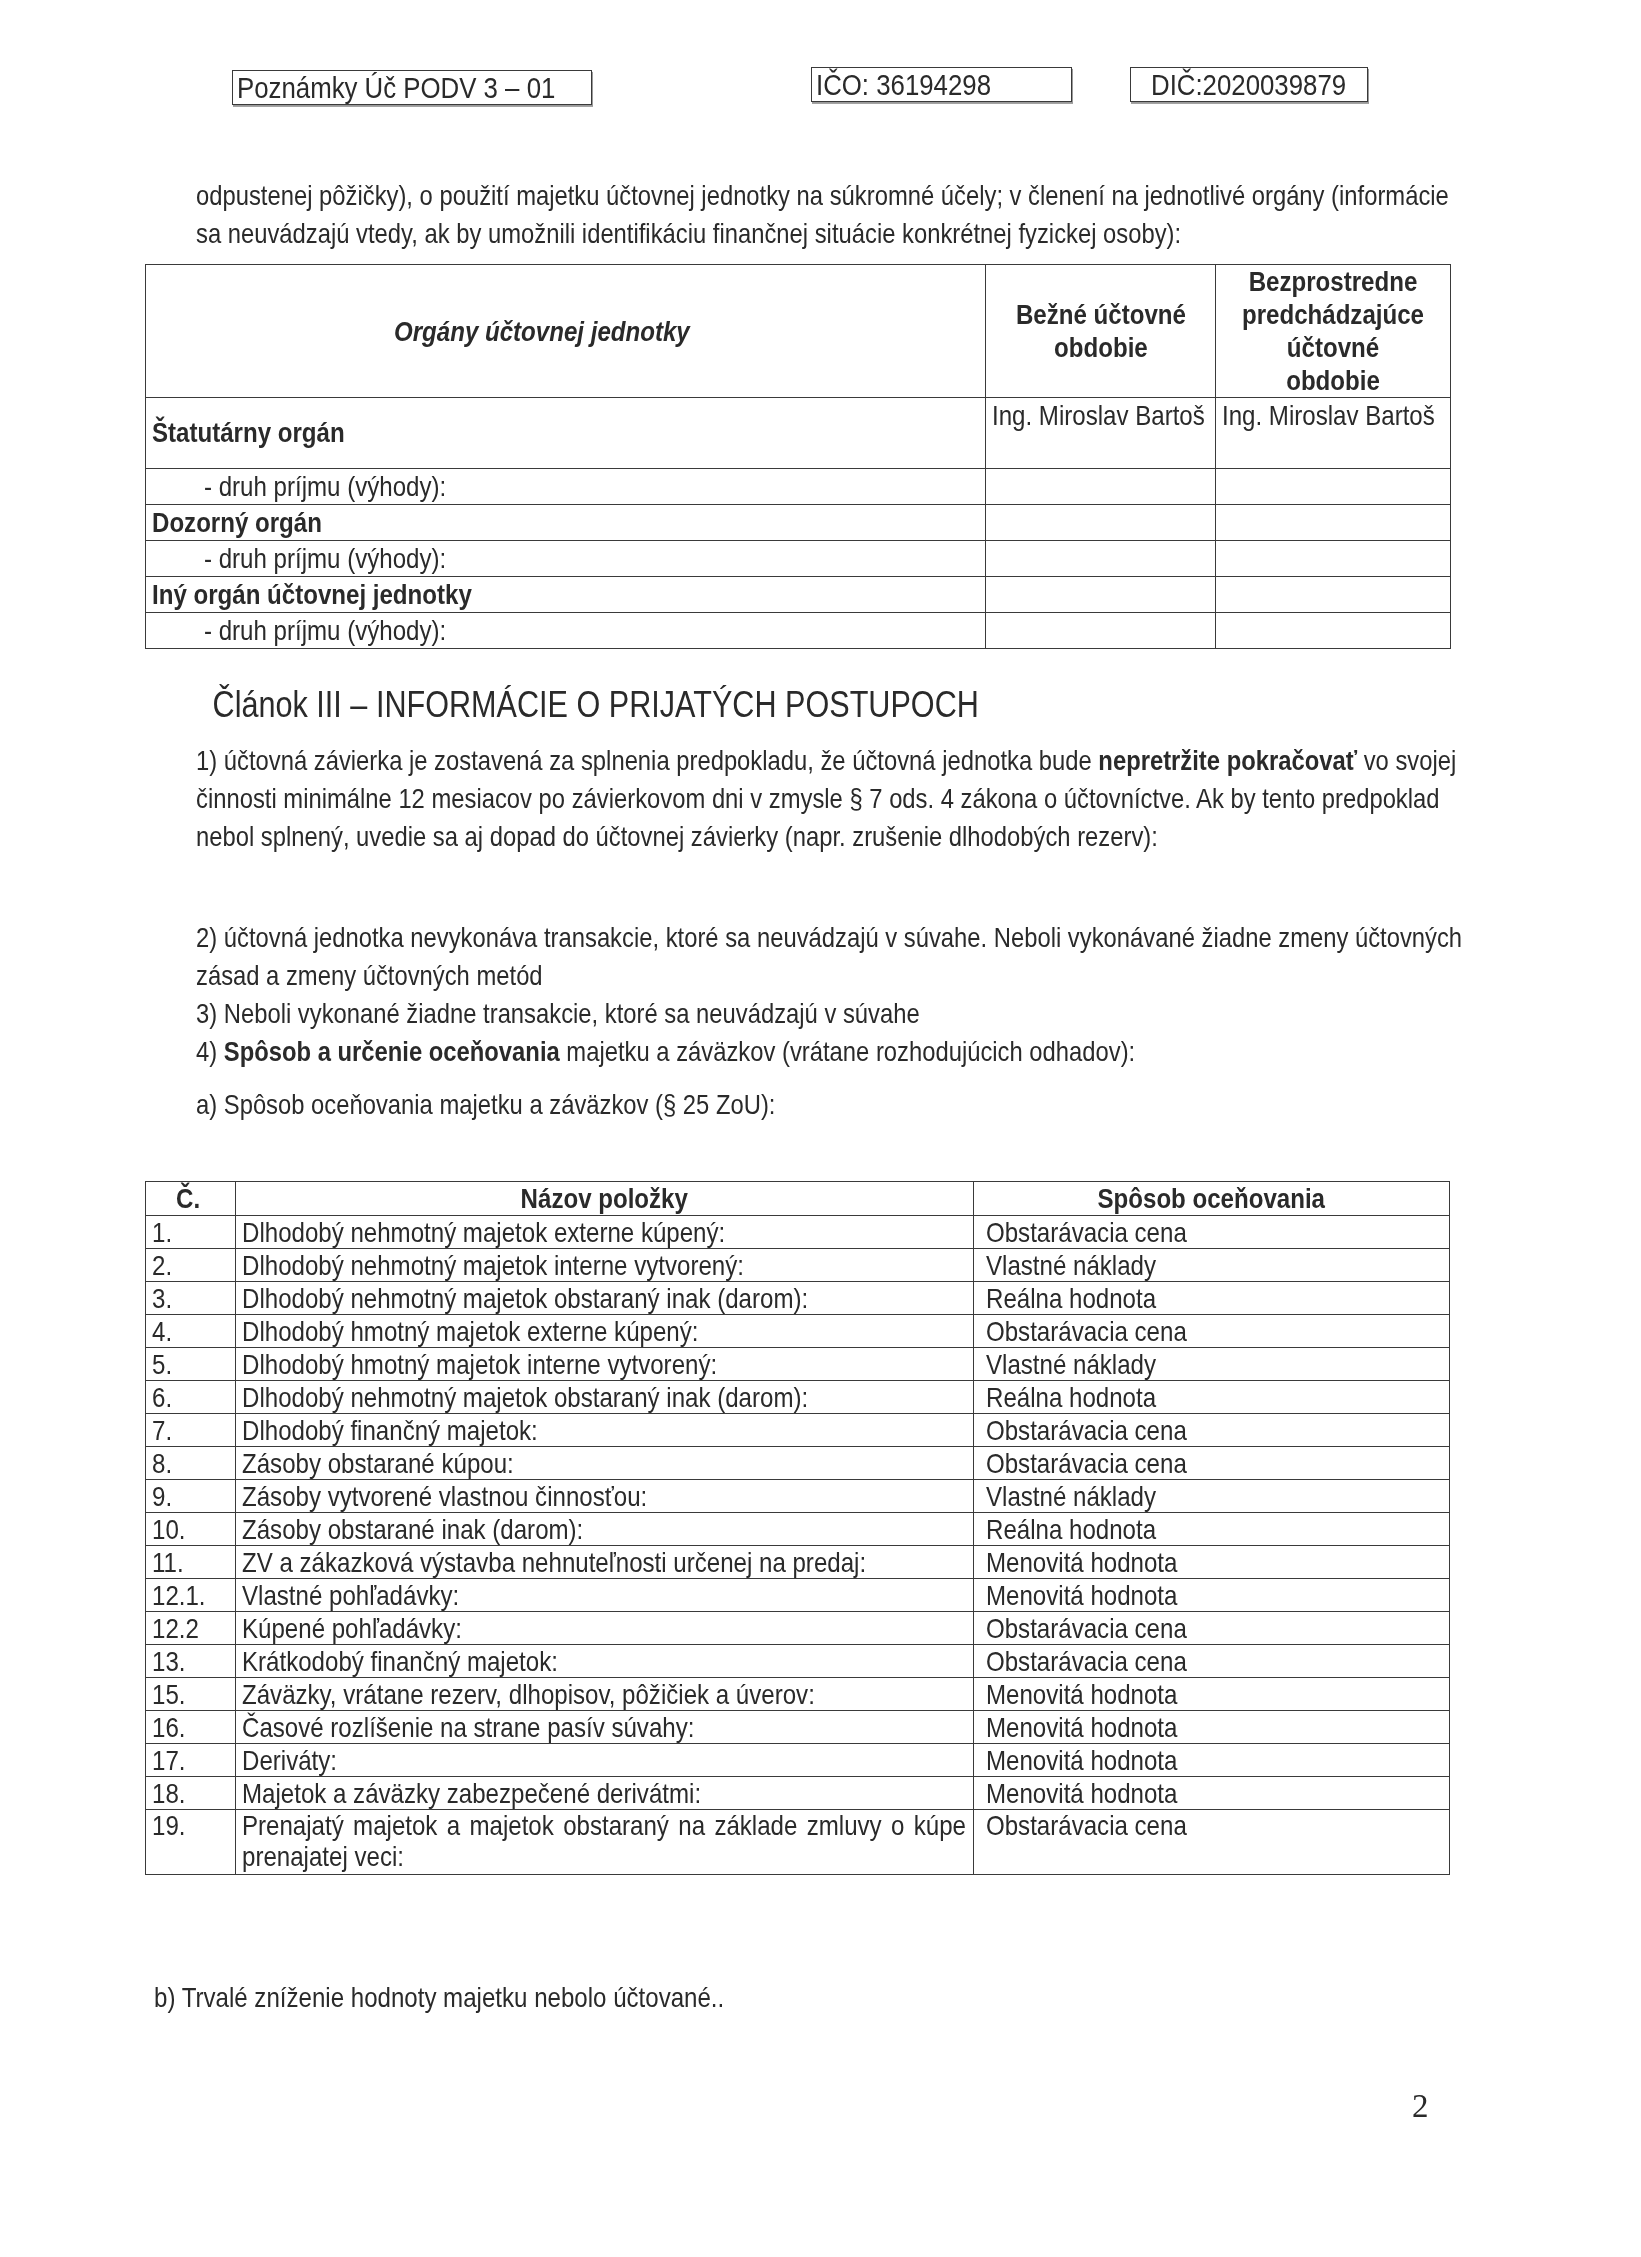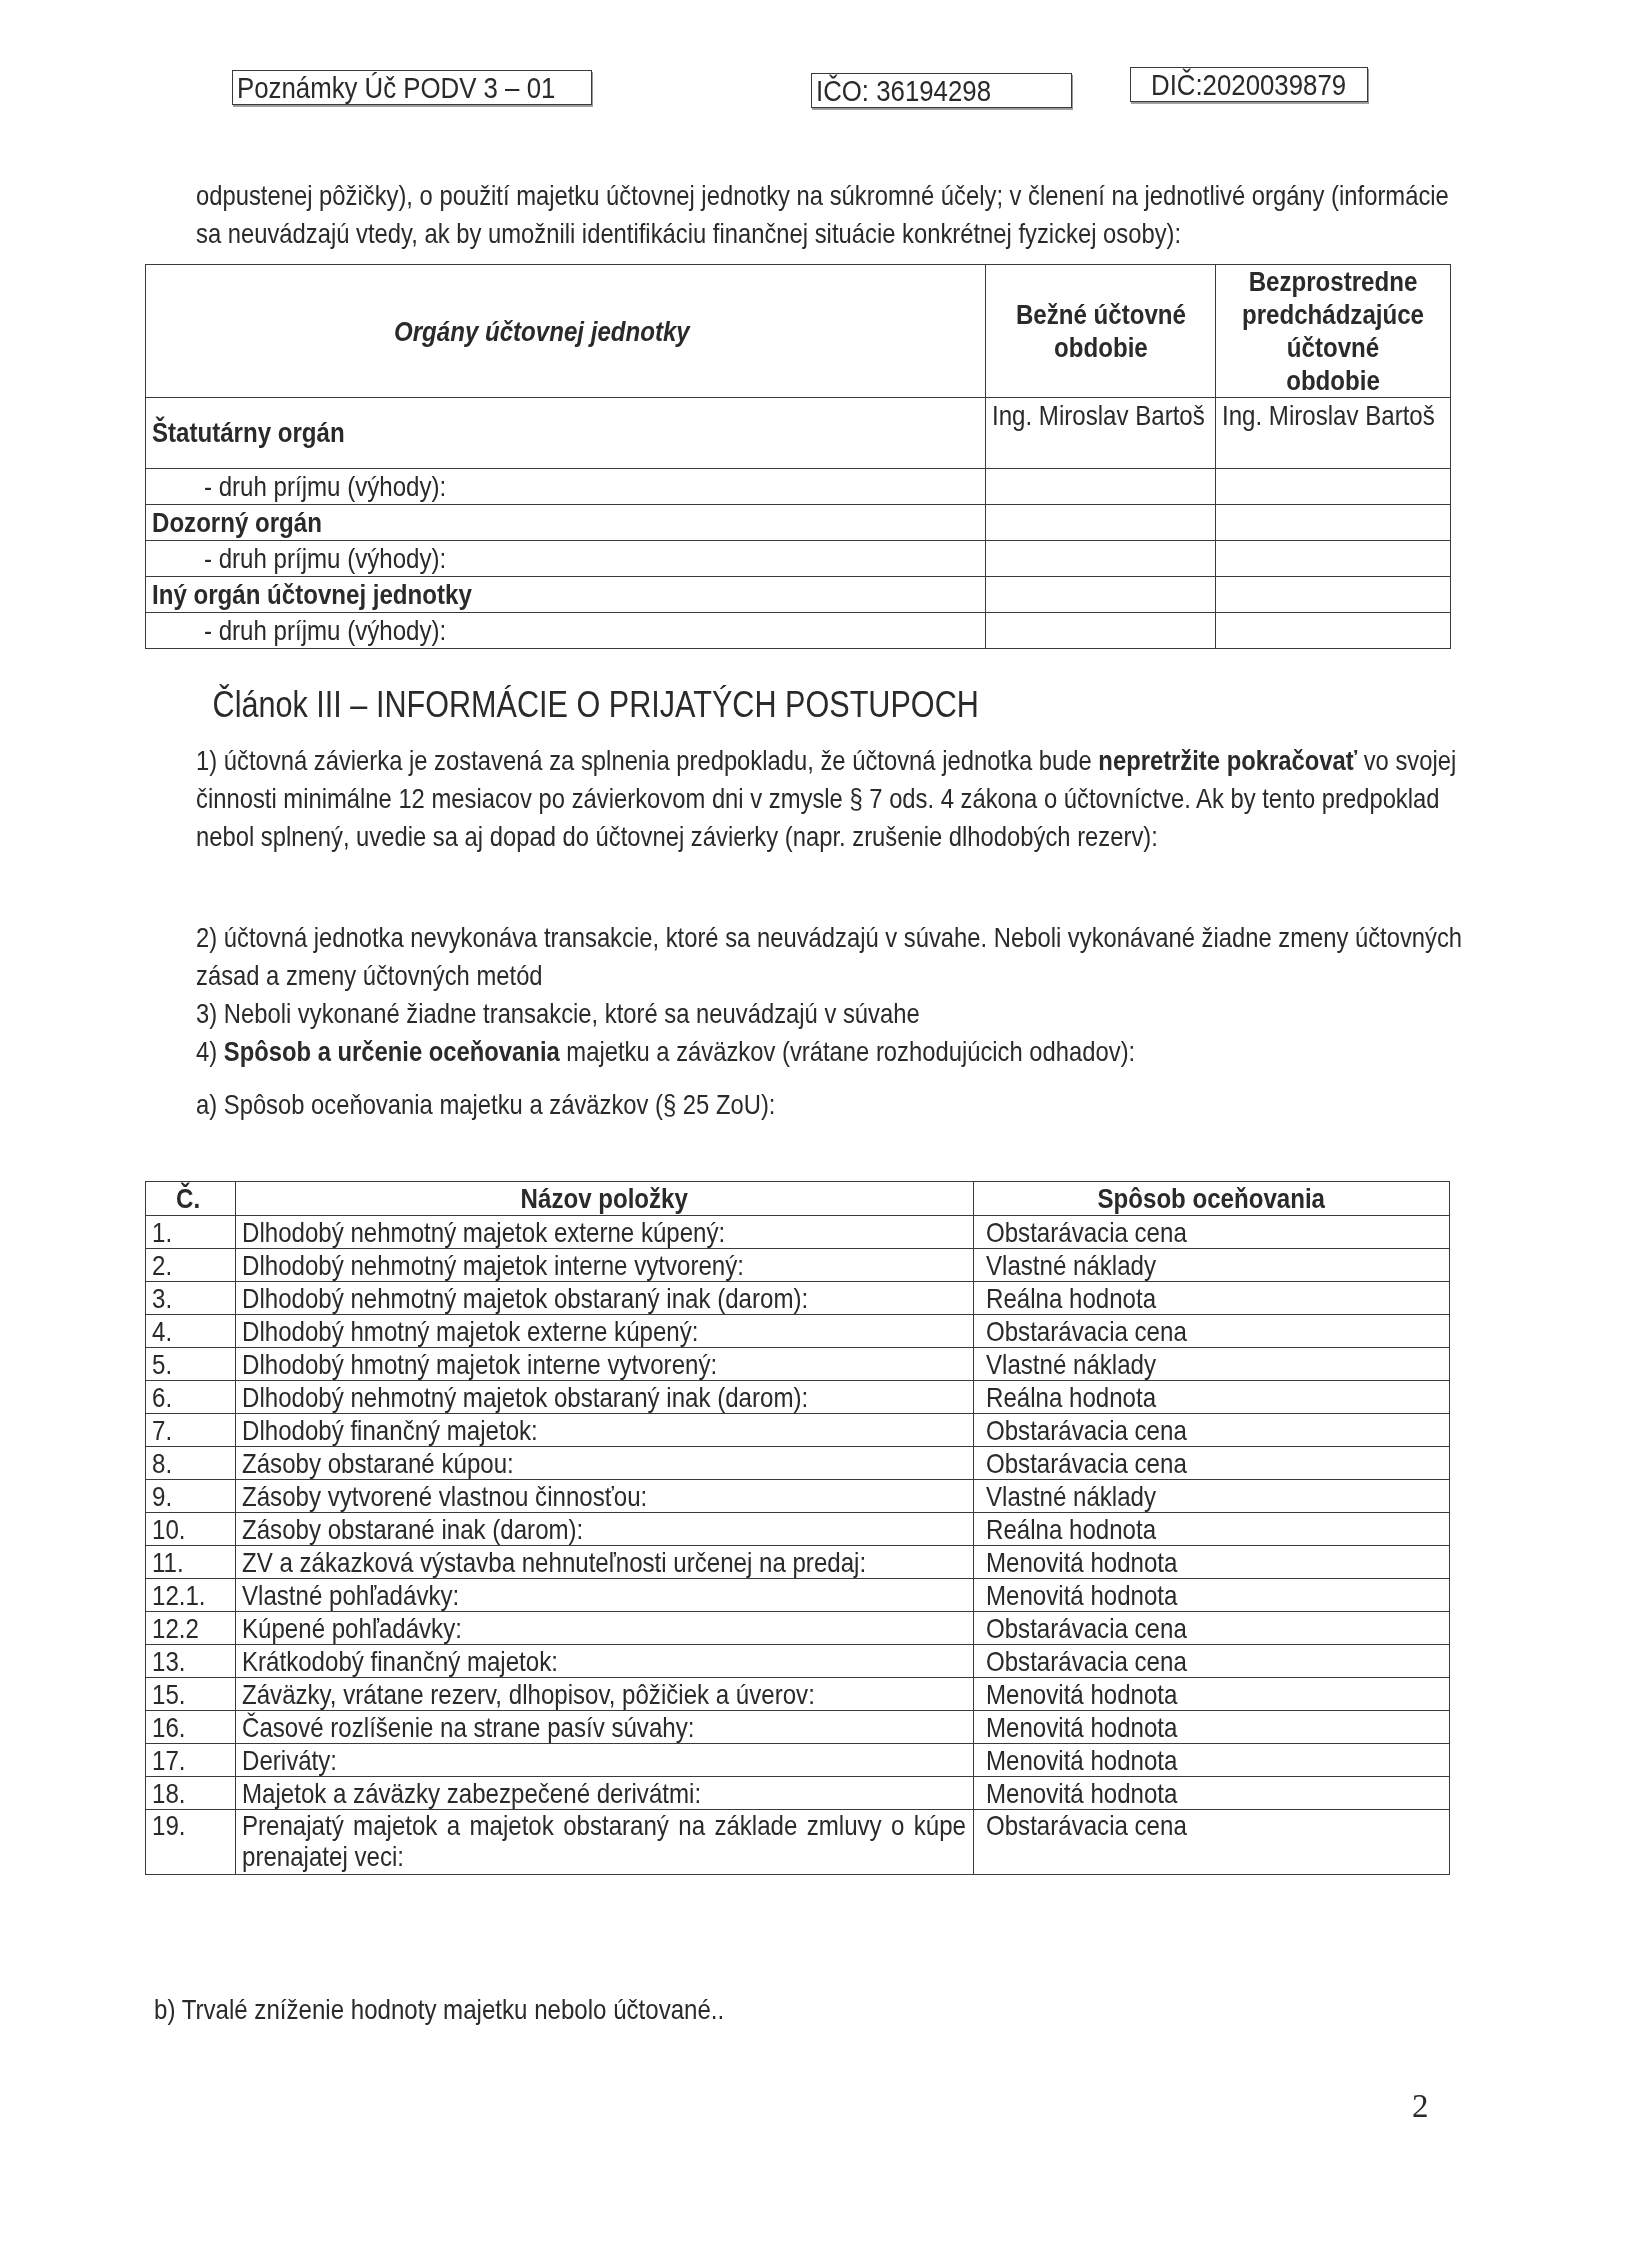--- a/index.html
+++ b/index.html
@@ -8,21 +8,21 @@
       font-family: "Liberation Sans", sans-serif; color: #2a2a2a;
       font-stretch: condensed;
     }
     .cond { display: inline-block; transform: scaleX(0.86); transform-origin: left center; white-space: nowrap; }
     .box {
       position: absolute; border: 1.9px solid #3a3a3a; font-size: 30px;
       padding: 0 3.9px; height: 33px; line-height: 33px; white-space: nowrap;
       box-shadow: 1px 1.9px 0 #9a9a9a;
     }
     #hdr-left { left: 232px; top: 70px; width: 350px; }
-    #hdr-ico { left: 811px; top: 73px; width: 251px; }
+    #hdr-ico { left: 811px; top: 67px; width: 251px; }
     #hdr-dic { left: 1130px; top: 67px; width: 212px; padding-left: 20px; }
 
     .para { position: absolute; left: 159px; width: 1313px; font-size: 28px; line-height: 38px; white-space: nowrap; margin-left: 37px; }
     .para .line { display: block; transform: scaleX(0.85); transform-origin: left center; }
     b { font-weight: bold; }
 
     table { border-collapse: collapse; position: absolute; }
     td, th { border: 1.9px solid #3a3a3a; padding: 0 5.8px; vertical-align: middle; }
 
     #organs { left: 145px; top: 264px; width: 1306px; font-size: 28px; }
@@ -47,21 +47,21 @@
     #val-table .name { width: 705px; }
     #val-table .m { width: 483px; }
     #val-table th { font-weight: bold; height: 33px; line-height: 31px; text-align: center; }
     #val-table th.m { text-align: center; }
     #val-table td { height: 32px; line-height: 31px; }
     #val-table td.m { padding-left: 11.6px; }
     #val-table .two td { height: 64px; vertical-align: top; }
     .cell { display: inline-block; transform: scaleX(0.86); transform-origin: left center; white-space: nowrap; }
     .cellw { display: block; transform: scaleX(0.86); transform-origin: left top; width: 116%; white-space: normal; text-align: justify; text-align-last: left; }
 
-    #footnote-b { position: absolute; left: 154px; top: 1982px; font-size: 28px; margin-top: 12px; }
+    #footnote-b { position: absolute; left: 154px; top: 1982px; font-size: 28px; }
     #page-num { position: absolute; left: 1412px; top: 2088px; font-family: "Liberation Serif", serif; font-size: 33px; }
   </style>
 </head>
 <body>
 
 <div class="box" id="hdr-left">
   <span class="cond">Poznámky Úč PODV 3 – 01</span>
 </div>
 <div class="box" id="hdr-ico">
   <span class="cond">IČO: 36194298</span>

